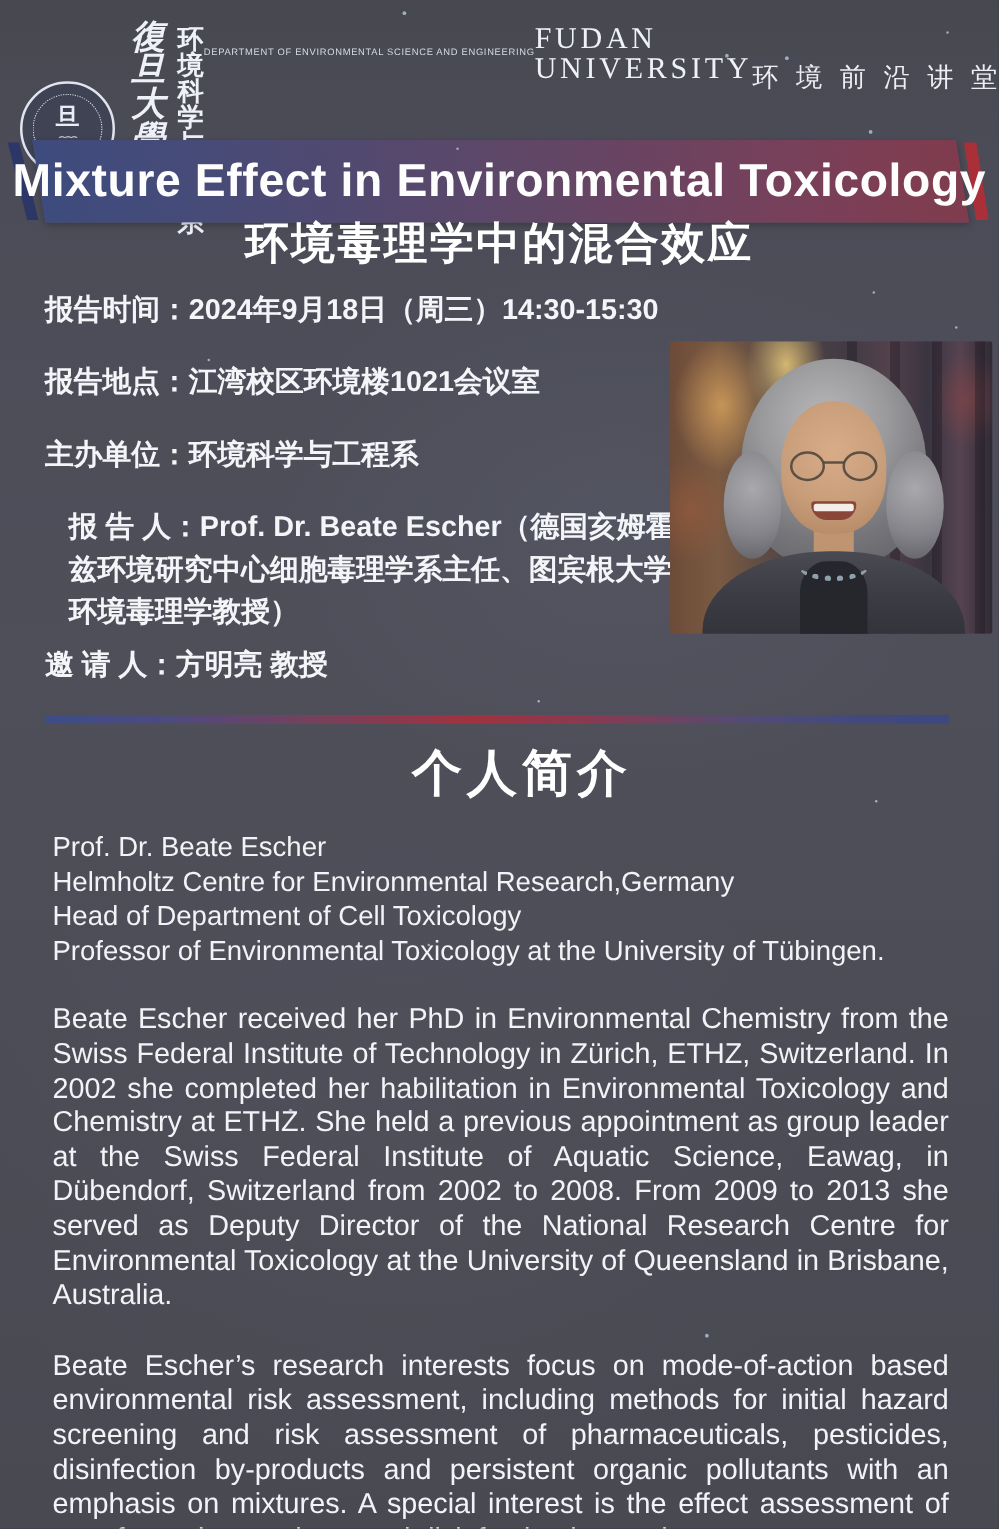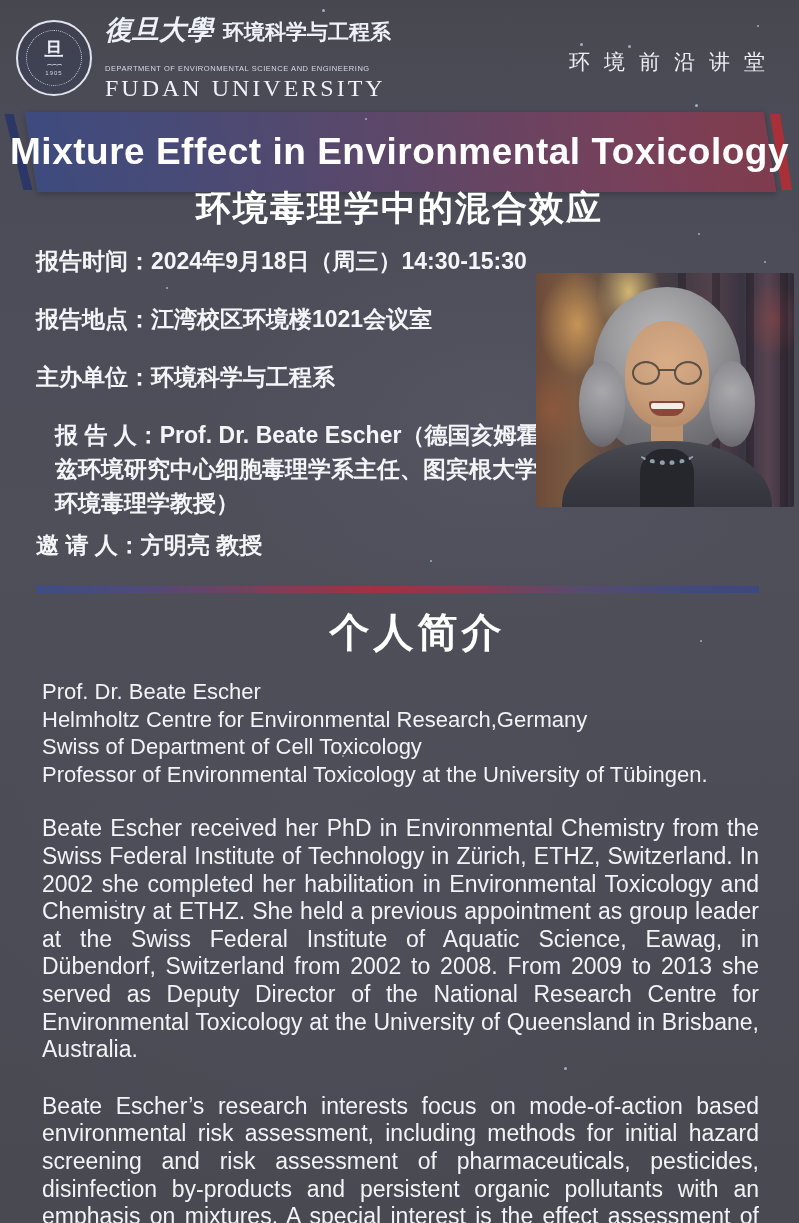--- a/index.html
+++ b/index.html
@@ -30,30 +30,30 @@
   }
   .seal-inner{
     width:56px;height:56px;border-radius:50%;
     border:1px dotted #cfd6e6;box-sizing:border-box;
     display:flex;flex-direction:column;align-items:center;justify-content:center;
     color:#e9edf6;line-height:1;
   }
   .seal-glyph{font-size:19px;font-weight:bold;font-family:"DejaVu Serif",serif;}
   .seal-mountains{font-size:9px;letter-spacing:-1px;margin-top:1px;color:#d7deec;}
   .seal-year{font-size:6px;margin-top:1px;letter-spacing:1px;color:#cdd5e6;}
-  .logo-text{display:flex;flex-direction:column;line-height:1;}
+  .logo-text{display:flex;flex-direction:row;line-height:1;}
   .logo-row1{display:flex;align-items:baseline;gap:10px;}
   .logo-uni-zh{font-family:"DejaVu Serif",serif;font-style:italic;font-weight:bold;font-size:27px;color:#eef1f7;}
   .logo-dept-zh{font-size:21px;font-weight:bold;color:#eef1f7;}
   .logo-dept-en{font-size:7.5px;letter-spacing:0.55px;color:#d4dae6;margin-top:22px;white-space:nowrap;}
   .logo-uni-en{font-family:"Liberation Serif","DejaVu Serif",serif;font-size:24px;letter-spacing:3px;color:#eef1f7;margin-top:3px;}
   .series-title{margin-top:32px;font-size:21px;letter-spacing:14px;color:#eceef4;white-space:nowrap;}
 
   
-  .banner-wrap{position:relative;height:80px;margin-top:20px;}
+  .banner-wrap{position:relative;height:66px;margin-top:20px;}
   .banner-stripe-left{position:absolute;left:14px;top:2px;bottom:2px;width:9px;background:#2c3667;transform:skewX(14deg);}
   .banner-main{
     position:absolute;left:31px;right:29px;top:0;bottom:0;
     transform:skewX(9deg);
     background:linear-gradient(90deg,#3e4b7e 0%,#474b78 18%,#52496f 35%,#5f4767 52%,#6c4360 68%,#78405a 82%,#7e3d51 94%,#7f3c4e 100%);
     box-shadow:0 2px 6px rgba(0,0,0,0.25);
   }
   .banner-stripe-right{position:absolute;right:13px;top:2px;bottom:2px;width:10px;background:#a93039;transform:skewX(9deg);}
   .banner-title{
     position:absolute;left:0;right:0;top:0;bottom:0;
@@ -199,21 +199,21 @@
     <div class="photo-jacket"></div>
     <div class="photo-necklace"></div>
   </div>
 
   <div class="divider"></div>
   <div class="profile-heading">个人简介</div>
 
   <div class="bio">
     <div>Prof. Dr. Beate Escher</div>
     <div>Helmholtz Centre for Environmental Research,Germany</div>
-    <div>Swiss of Department of Cell Toxicology</div>
+    <div>Head of Department of Cell Toxicology</div>
     <div>Professor of Environmental Toxicology at the University of Tübingen.</div>
   </div>
 
   <div class="para">Beate Escher received her PhD in Environmental Chemistry from the Swiss Federal Institute of Technology in Zürich, ETHZ, Switzerland. In 2002 she completed her habilitation in Environmental Toxicology and Chemistry at ETHZ. She held a previous appointment as group leader at the Swiss Federal Institute of Aquatic Science, Eawag, in Dübendorf, Switzerland from 2002 to 2008. From 2009 to 2013 she served as Deputy Director of the National Research Centre for Environmental Toxicology at the University of Queensland in Brisbane, Australia.</div>
   <div class="para second">Beate Escher’s research interests focus on mode-of-action based environmental risk assessment, including methods for initial hazard screening and risk assessment of pharmaceuticals, pesticides, disinfection by-products and persistent organic pollutants with an emphasis on mixtures. A special interest is the effect assessment of transformation products and disinfection by-products.</div>
 
 <div class="star" style="left: 322px; top: 9px; width: 3px; height: 3px;"></div>
     <div class="star" style="left: 580px; top: 43px; width: 3px; height: 3px;"></div>
     <div class="star" style="left: 628px; top: 45px; width: 3px; height: 3px;"></div>
     <div class="star" style="left: 757px; top: 25px; width: 2px; height: 2px;"></div>

